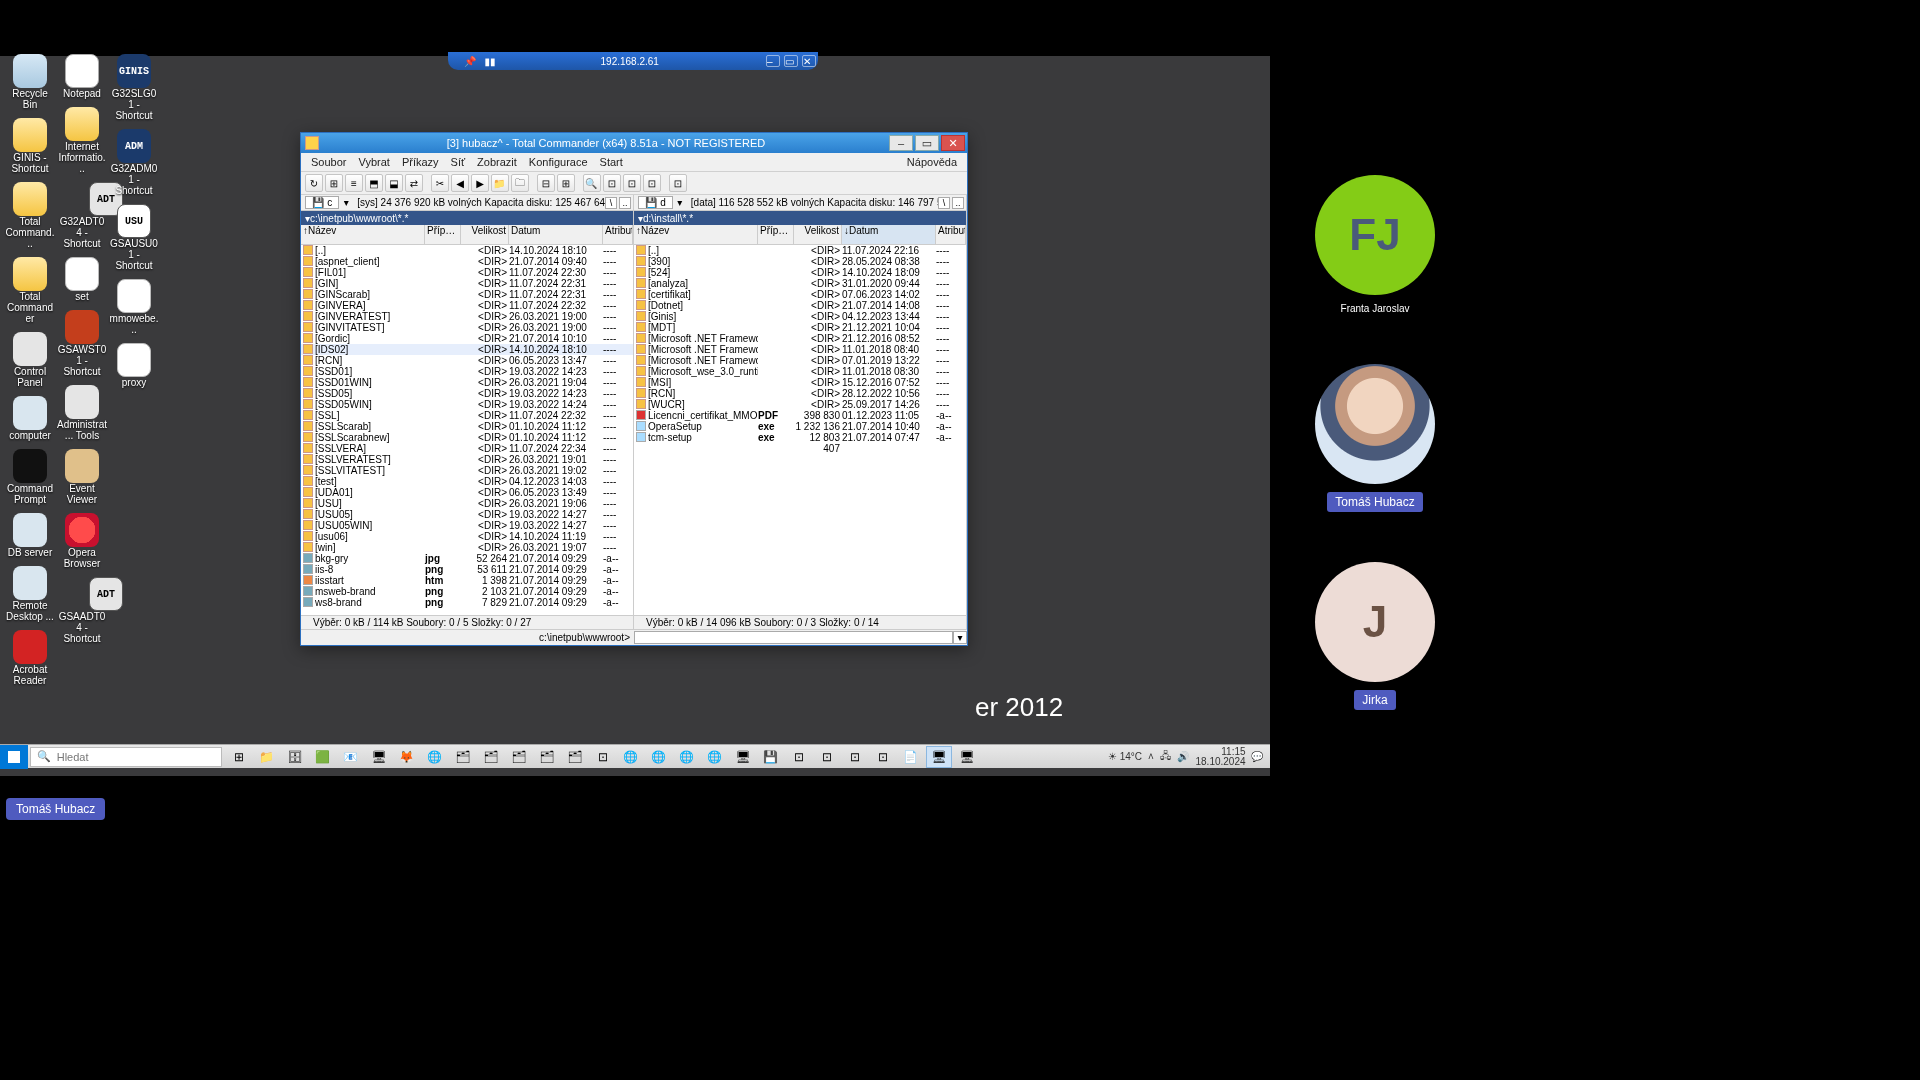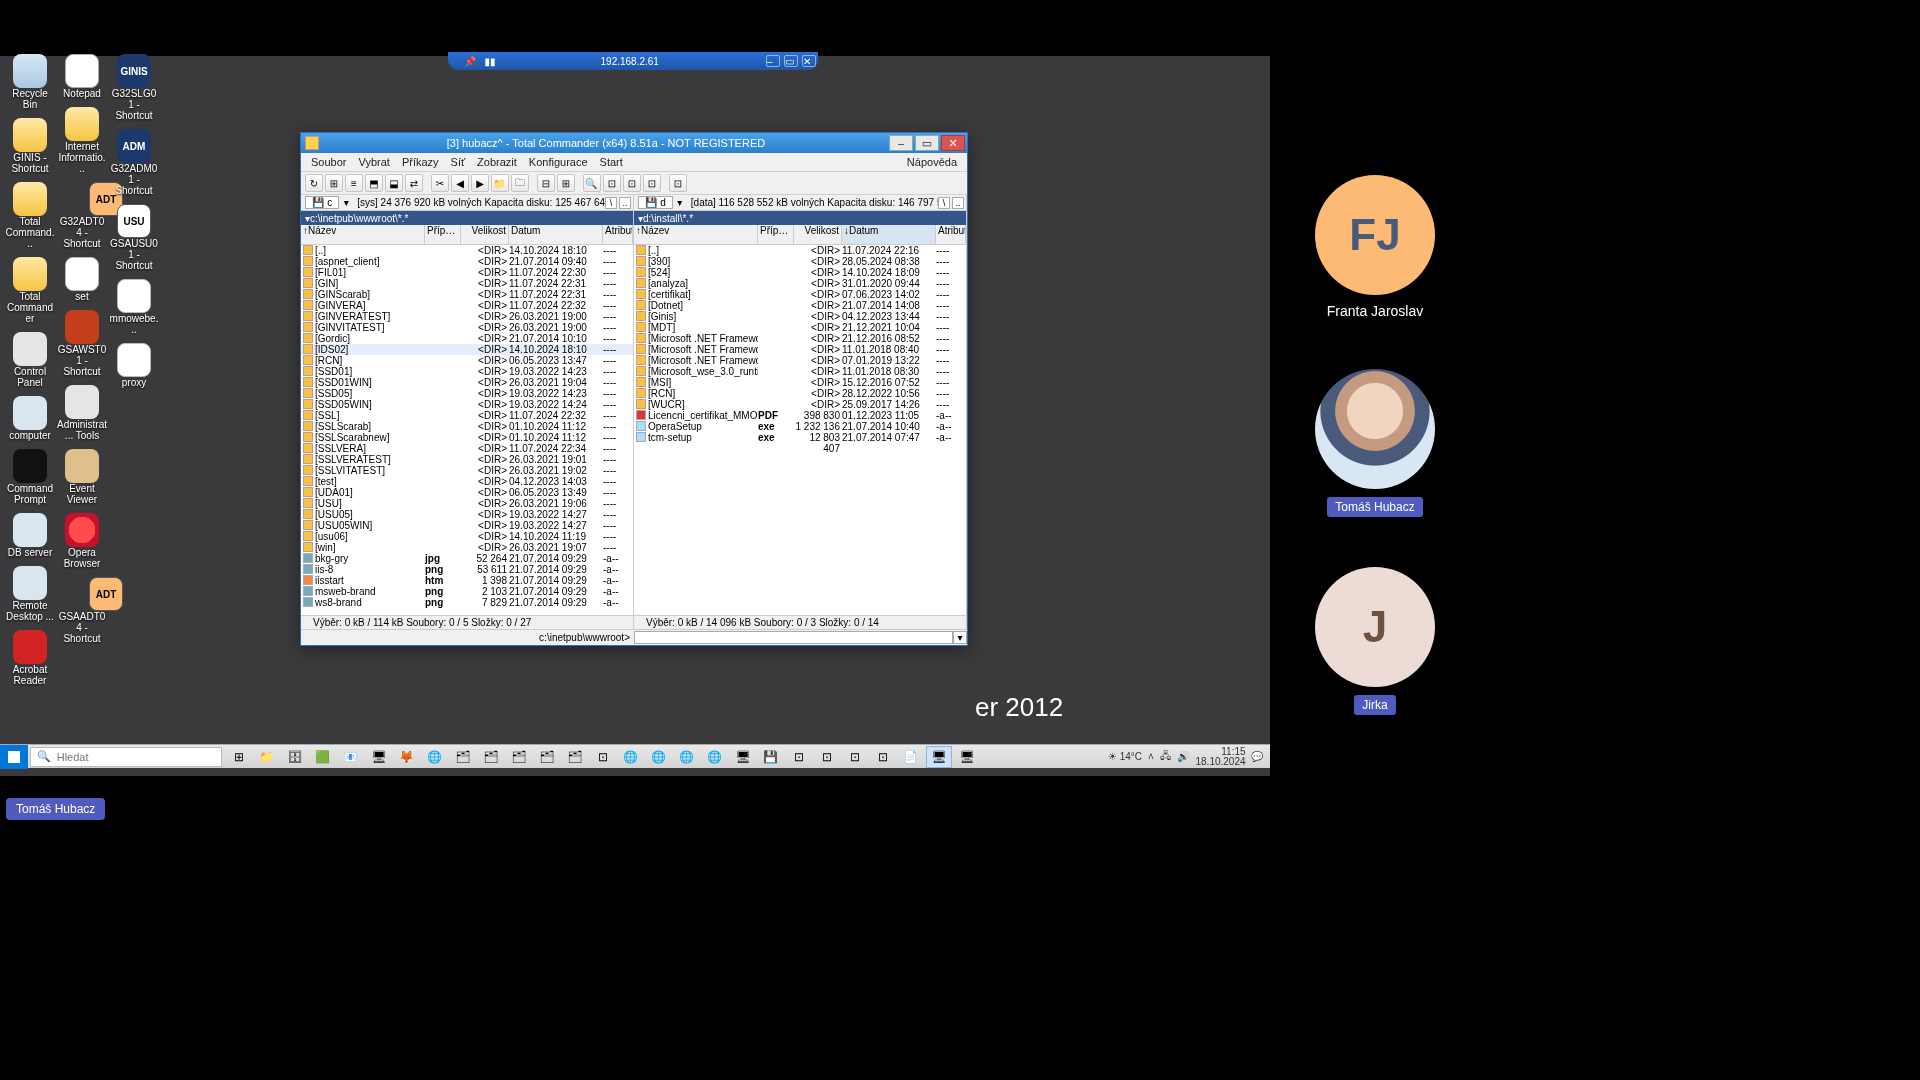--- a/index.html
+++ b/index.html
@@ -6,28 +6,28 @@
 html, body { width: 1920px; height: 1080px; overflow: hidden; background: #000; }
 
 
 .screen { position: absolute; left: 0; top: 56px; width: 1270px; height: 720px; background: #3a3a3c; }
 
 .wallpaper-text { position: absolute; left: 975px; top: 636px; color: #fff; font-size: 26px; font-weight: 300; }
 
 
 .desktop-icons { position: absolute; left: 4px; top: 52px; width: 160px; }
 .di { width: 52px; display: inline-flex; flex-direction: column; align-items: center; margin: 2px 0 6px 0; vertical-align: top; }
-.di .ic { width: 34px; height: 34px; border-radius: 8px; display:flex; align-items:center; justify-content:center; font-size: 10px; font-weight:bold; }
+.di .ic { width: 34px; height: 34px; border-radius: 8px; display:flex; align-items:center; justify-content:center; font-size: 10px; font-weight:bold;font-family:Liberation Mono, monospace; }
 .di .lbl { color: #fff; font-size: 10px; text-align: center; line-height: 11px; max-width: 50px; word-break: break-word; text-shadow: 0 1px 2px #000; }
 .ic-bin { background: linear-gradient(#d6e8f5,#a9c9e0); }
 .ic-note { background: #fff; border:1px solid #aaa; }
 .ic-ginis { background:#1b3a6b; color:#fff; }
 .ic-adm { background:#1b3a6b; color:#fff; }
 .ic-folder { background: linear-gradient(#ffe9a6,#f5c542); }
-.ic-adt { background:#fdba74; border:1px solid #555; color:#000;margin-left:48px; }
+.ic-adt { background:#e5e5e5; border:1px solid #555; color:#000;margin-left:48px; }
 .ic-usu { background:#fff; border:1px solid #555; color:#000; }
 .ic-file { background:#fff; border:1px solid #bbb; }
 .ic-gear { background:#e5e5e5; }
 .ic-cmd { background:#111; color:#fff; }
 .ic-opera { width:30px;height:30px;border-radius:50%; background: radial-gradient(circle,#ff4b4b 55%,#c8102e 56%);}
 .ic-pdf { background:#d32323; color:#fff;}
 .ic-pc { background:#d9e6ef;}
 .ic-word { background:#c43e1c; }
 .ic-ev { background:#e0c08a;}
 
@@ -111,25 +111,25 @@
 .taskbar .tbicons { display:flex; gap:2px; margin-left:4px; align-items:center;}
 .taskbar .tbi { width:26px;height:22px;border:1px solid transparent;display:flex;align-items:center;justify-content:center;}
 .taskbar .tbi.active { background:#cfe3f7;border-color:#8bb7e0;}
 .taskbar .tray { margin-left:auto; display:flex; align-items:center; gap:6px; font-size:10px; color:#333; padding-right:6px;}
 .taskbar .tray .clk { text-align:right; line-height:10px;}
 
 
 .participants { position:absolute; left: 1285px; top: 175px; width: 180px; display:flex; flex-direction:column; gap:50px; align-items:center;}
 .participant { display:flex; flex-direction:column; align-items:center; gap:8px;}
 .avatar { width:120px;height:120px;border-radius:50%;display:flex;align-items:center;justify-content:center;font-size:44px;font-weight:600;}
-.av-fj { background:#fdba74;color:#4a5a7a;}
+.av-fj { background:#84cc16;color:#4a5a7a;}
 .av-j  { background:#eddcd6;color:#6b5244;}
 .av-photo { background: radial-gradient(circle at 50% 35%, #f1d5c0 0 28%, #c59a80 29% 40%, #4a5a7a 41% 55%, #d9e6f3 56% 100%); }
 .name-pill { background:#4f5bbf;color:#fff;font-size:12px;padding:3px 8px;border-radius:3px;}
-.name-plain { color:#fff; font-size:14px;}
+.name-plain { color:#fff; font-size:10px;}
 
 
 .speaker-pill { position:absolute; left:6px; top: 798px; background:#4f5bbf; color:#fff; font-size:12px; padding:4px 10px; border-radius:4px;}
 </style>
 </head>
 <body>
 
 <div class="screen">
   <div class="wallpaper-text">er 2012</div>
 </div>

